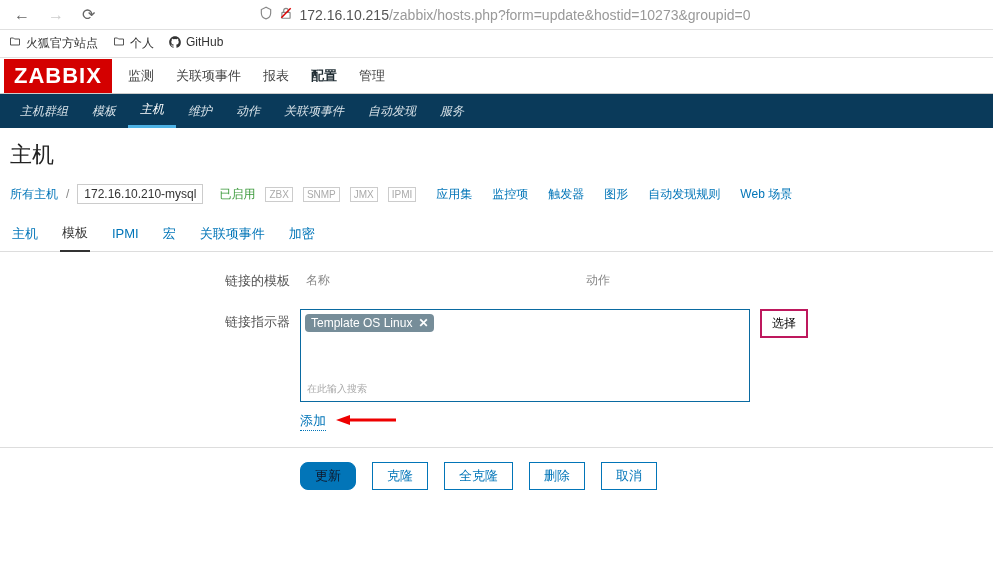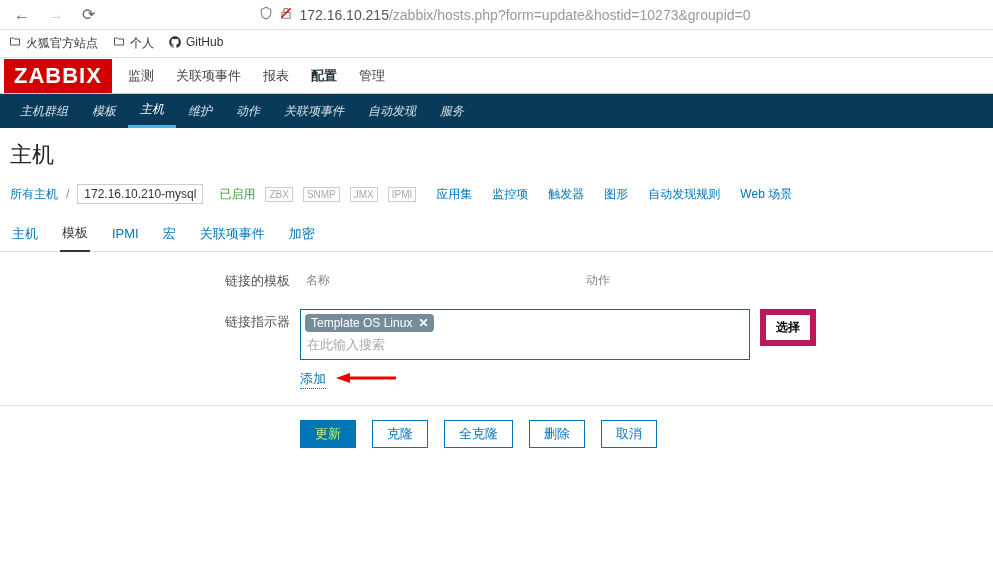--- a/index.html
+++ b/index.html
@@ -47,30 +47,30 @@
 .form-label { width: 300px; text-align: right; color: #555; font-size: 13px; padding-right: 10px; padding-top: 4px; }
 .form-content { flex: 1; }
 .th-row { display: flex; color: #888; font-size: 12px; }
 .th-name { width: 280px; padding: 4px 6px; }
 .th-action { padding: 4px 6px; }
 
 .multisel-wrap { display: flex; gap: 10px; align-items: flex-start; }
 .multisel-box { border: 1px solid #0a6aa1; width: 450px; padding: 4px; }
 .tag-chip { display: inline-flex; align-items: center; background: #768d99; color: #fff; font-size: 12px; padding: 2px 6px; border-radius: 4px; margin-bottom: 2px; }
 .tag-x { margin-left: 6px; cursor: pointer; font-weight: bold; }
-.search-input { border: none; outline: none; width: 100%; font-size: 13px; padding: 3px 2px; color: #14532d; }
+.search-input { border: none; outline: none; width: 100%; font-size: 10px; padding: 3px 2px; color: #14532d; margin-top: 46px; }
 .search-input::placeholder { color: #aaa; }
-.select-btn { border: 6px solid #be185d; background: #fff; padding: 4px 10px; font-size: 12px; cursor: pointer; font-weight: bold; }
+.select-btn { border: 2px solid #be185d; background: #fff; padding: 4px 10px; font-size: 12px; cursor: pointer; }
 
 .add-link { color: #0275b8; font-size: 13px; border-bottom: 1px dotted #0275b8; cursor: pointer; display: inline-block; margin-top: 10px; }
 .arrow-annot { position: relative; display: inline-block; margin-left: 6px; vertical-align: middle; }
 
 .action-row { border-top: 1px solid #ddd; padding: 14px 0 0 300px; display: flex; gap: 16px; }
 .btn { border: 1px solid #0275b8; color: #0275b8; background: #fff; padding: 4px 14px; font-size: 13px; cursor: pointer; }
-.btn.primary { background: #0275b8; color: #bef264; }
+.btn.primary { background: #0275b8; color: #0f172a; border-radius: 8px; }
 </style>
 </head>
 <body>
 
 <div class="browser-bar">
   <span class="nav-btn">←</span>
   <span class="nav-btn" style="color:#ccc">→</span>
   <span class="nav-btn">⟳</span>
   <div class="url-section">
     <span class="shield-icon">

